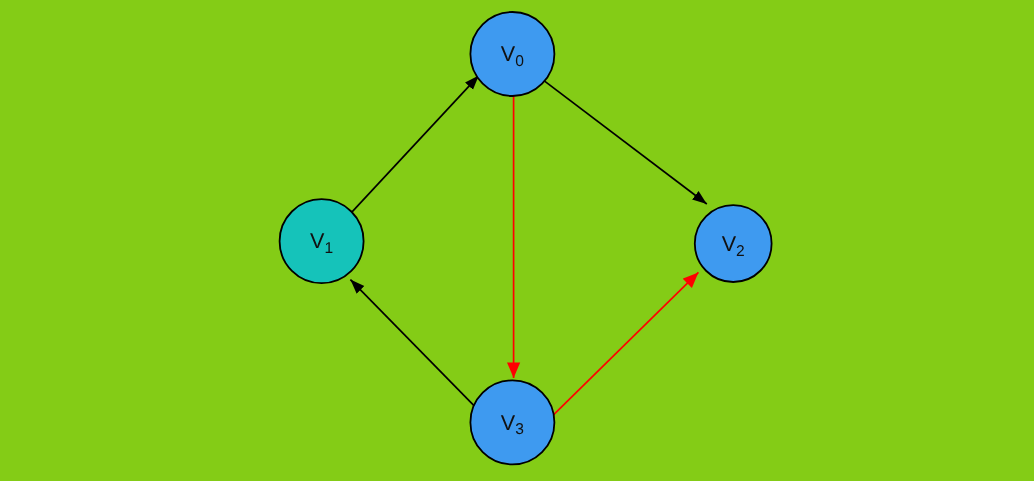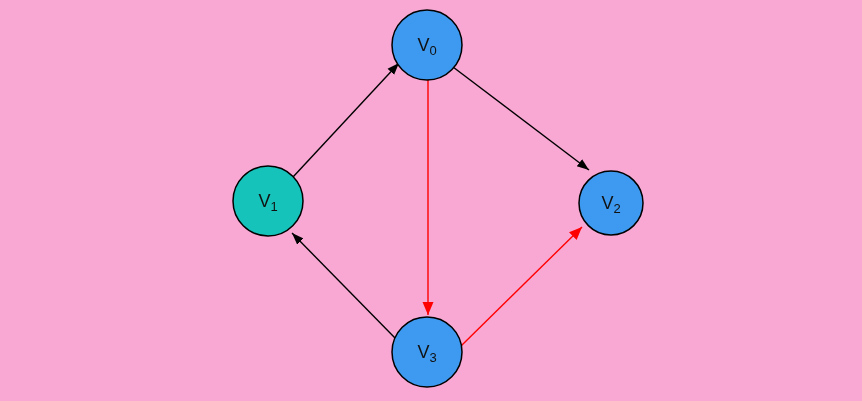--- a/index.html
+++ b/index.html
@@ -5,21 +5,21 @@
   html, body {
     margin: 0;
     padding: 0;
     background: #ffffff;
     font-family: "Liberation Sans", sans-serif;
   }
   .canvas-wrap {
     position: relative;
     width: 862px;
     height: 401px;
-    background: #f9a8d4;
+    background: #84cc16;
     overflow: hidden;
   }
   svg {
     display: block;
   }
   .graph-node-circle {
     cursor: pointer;
   }
   .graph-edge-line {
     fill: none;

